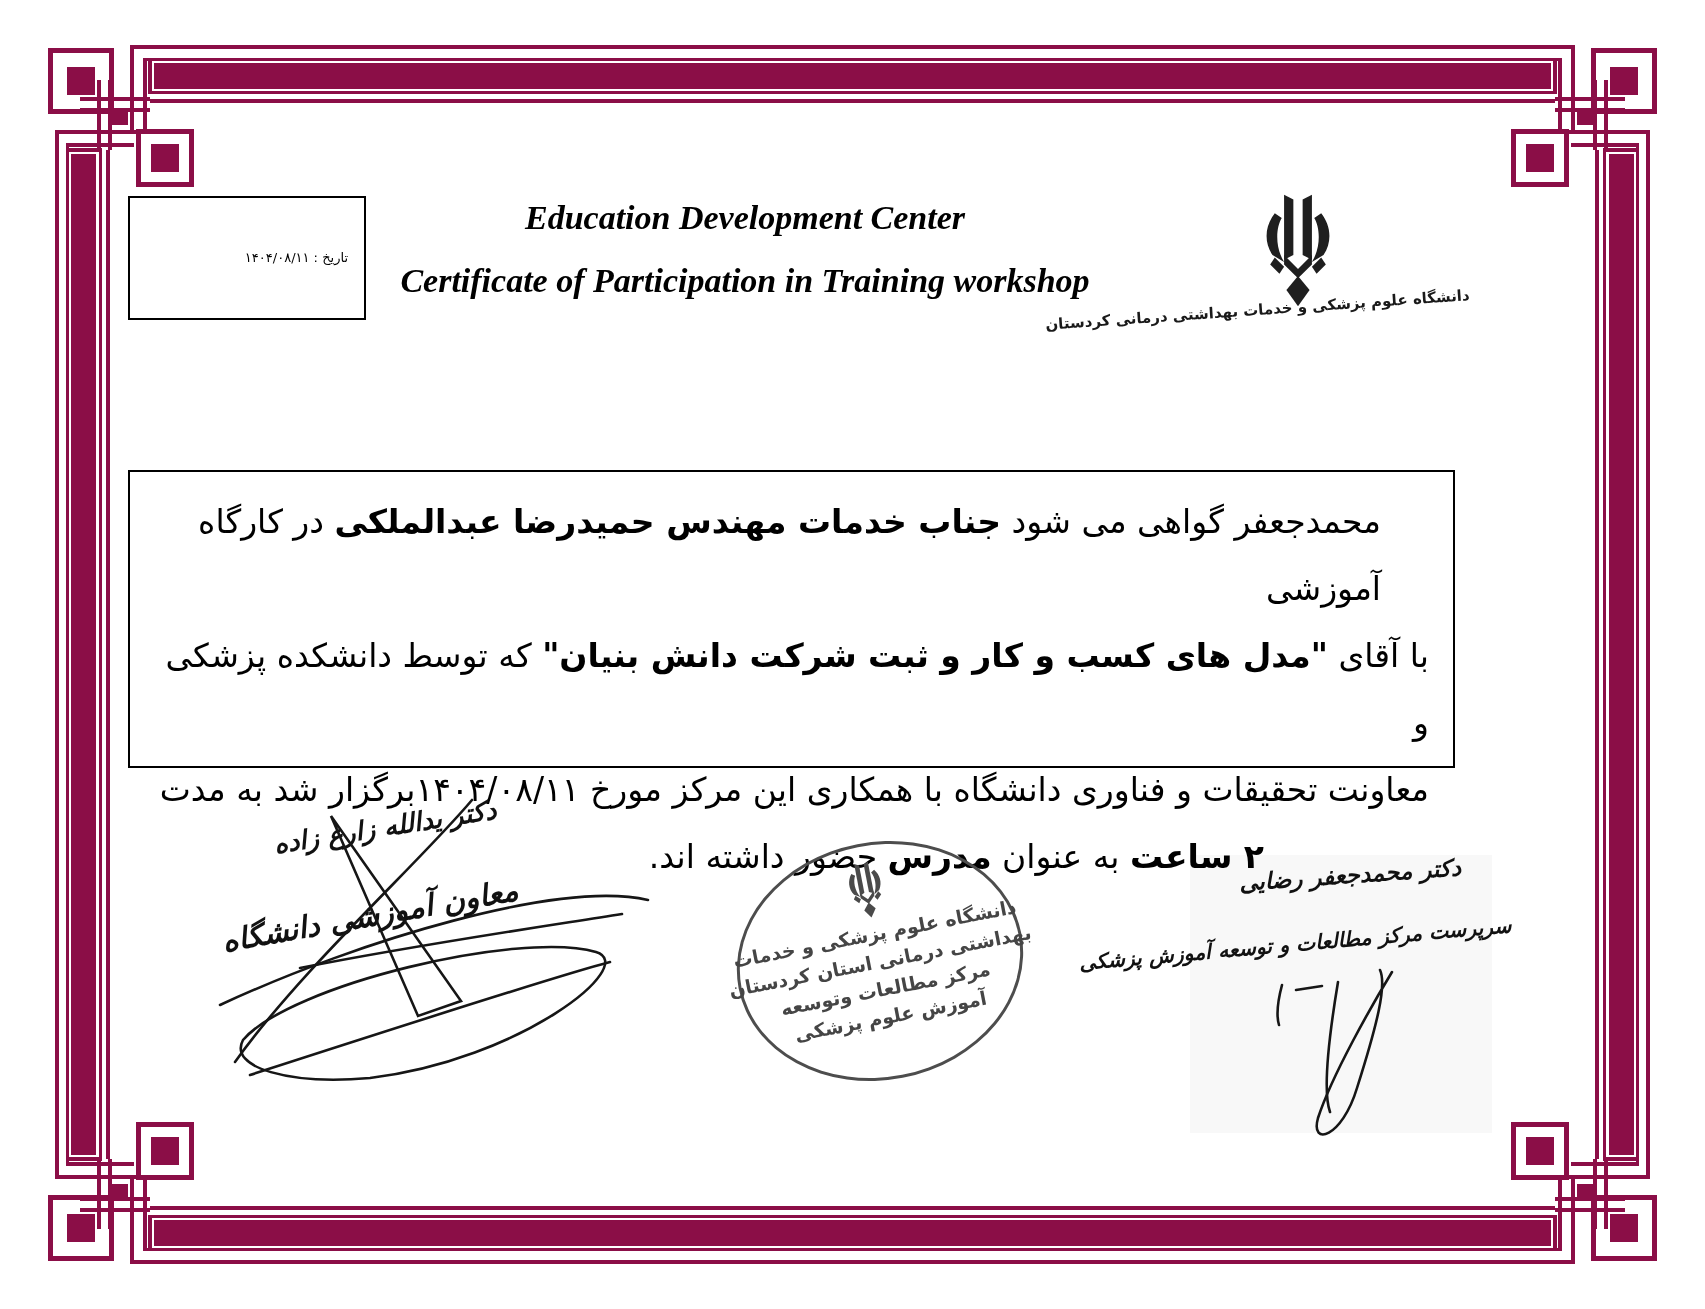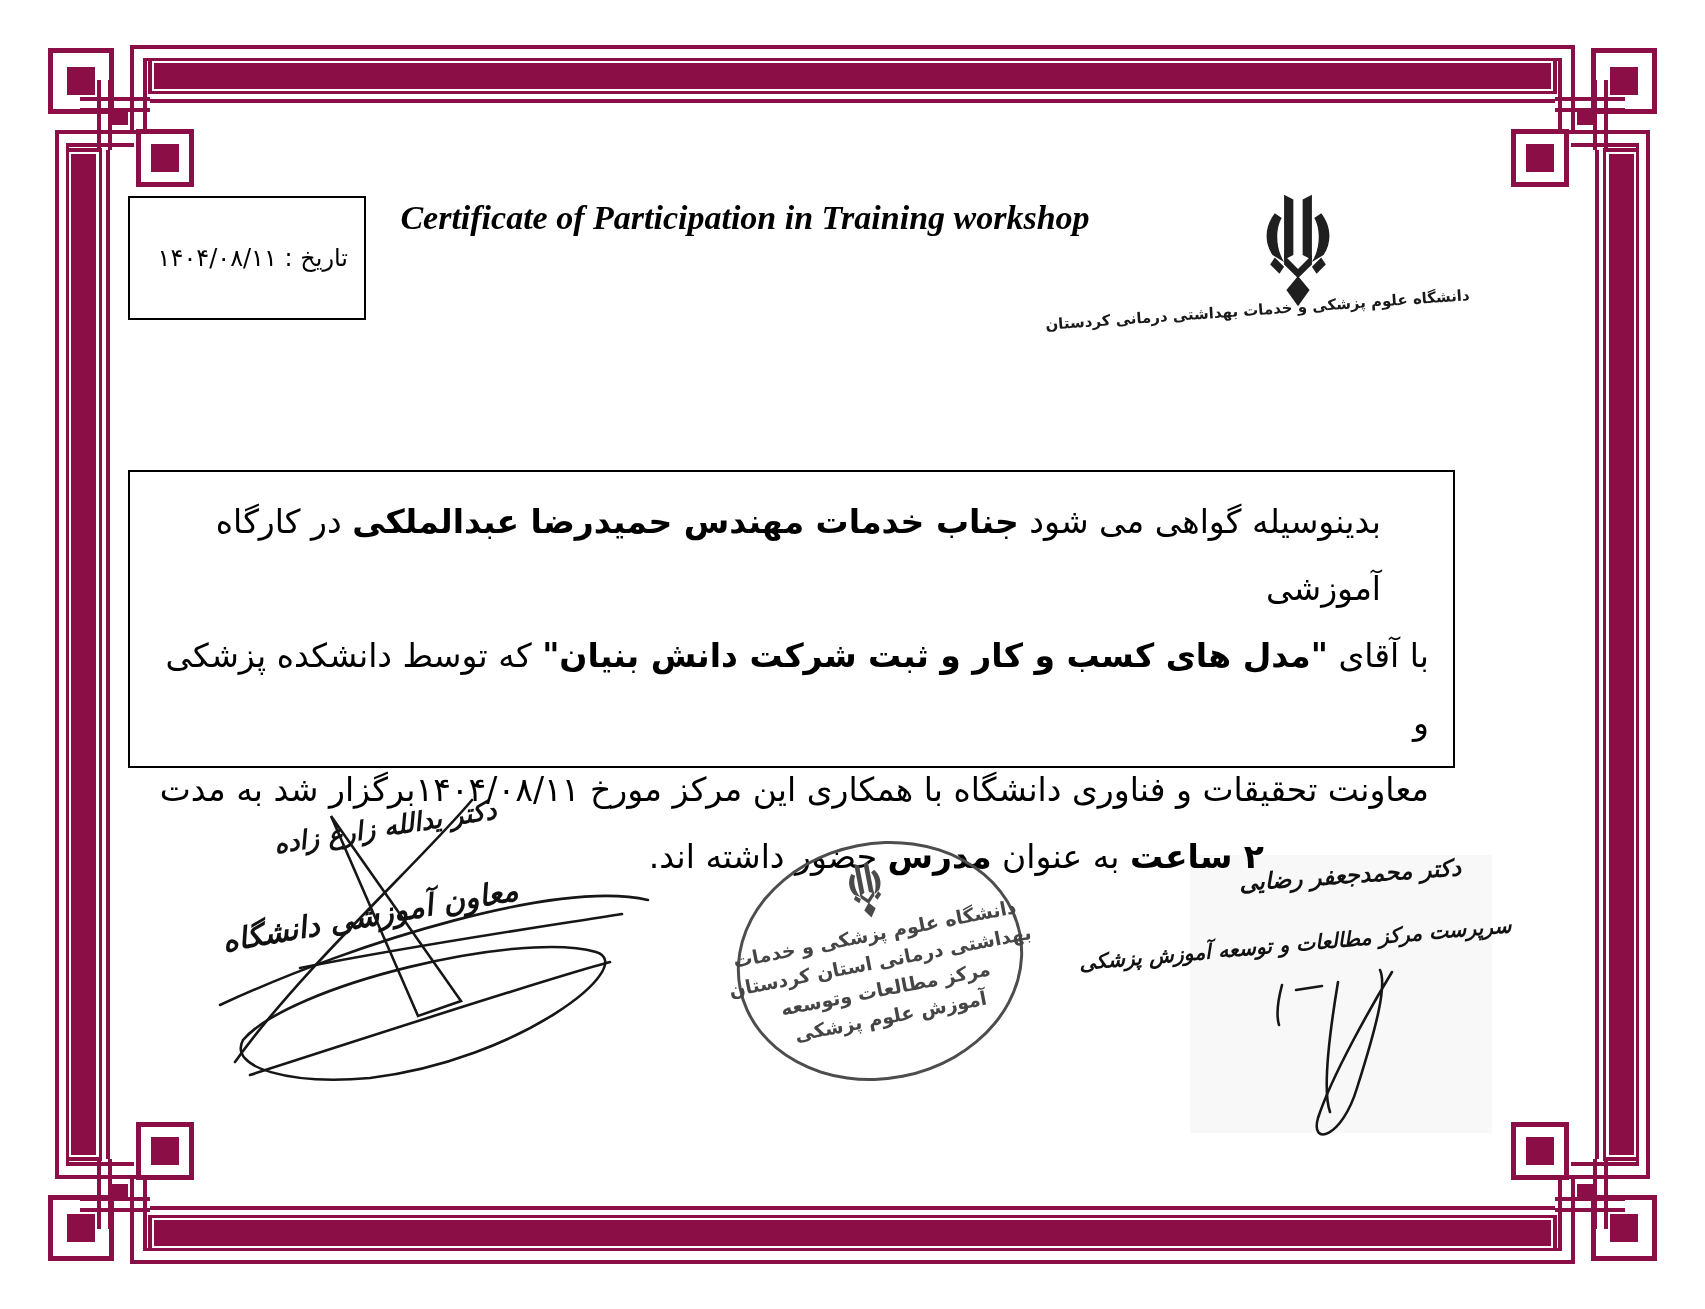--- a/index.html
+++ b/index.html
@@ -9,21 +9,21 @@
 
   
   svg.border{position:absolute;left:0;top:0;z-index:1;}
   .mr{fill:#8B0E47;}
   .mrs{fill:none;stroke:#8B0E47;stroke-width:5px;}
 
   
   .datebox{position:absolute;left:128px;top:196px;width:238px;height:124px;
     border:2px solid #000;z-index:3;display:flex;flex-direction:column;
     justify-content:center;padding:0 16px;box-sizing:border-box;}
-  .datebox .row{direction:rtl;text-align:right;font-size:24px;line-height:46px;color:#000;}
+  .datebox .row{direction:rtl;text-align:right;font-size:13px;line-height:46px;color:#000;}
 
   
   .titles{position:absolute;left:330px;top:186px;width:830px;z-index:3;text-align:center;}
   .titles .t{font-family:"Liberation Serif",serif;font-weight:bold;font-style:italic;
     font-size:34px;color:#000;line-height:63px;}
 
   
   .logo-emblem{position:absolute;left:1240px;top:183px;z-index:3;}
   .logo-caption{position:absolute;left:1130px;top:298px;width:340px;z-index:3;direction:rtl;
     text-align:center;font-size:15px;font-weight:bold;color:#1a1a1a;white-space:nowrap;
@@ -129,30 +129,31 @@
     <use href="#corner" transform="translate(1705,0) scale(-1,1)"></use>
     <use href="#corner" transform="translate(0,1309) scale(1,-1)"></use>
     <use href="#corner" transform="translate(1705,1309) scale(-1,-1)"></use>
   </svg>
 
   <div class="datebox">
     <div class="row">تاریخ : ۱۴۰۴/۰۸/۱۱</div>
   </div>
 
   <div class="titles">
+    <div class="t">Education Development Center</div>
     <div class="t">Certificate of Participation in Training workshop</div>
   </div>
 
   <svg class="logo-emblem" width="116" height="128" viewBox="0 0 100 110" fill="#1f1f1f">
     <use href="#allah-emblem"></use>
   </svg>
   <div class="logo-caption">دانشگاه علوم پزشکی و خدمات بهداشتی درمانی کردستان</div>
 
   <div class="bodybox">
-    <div class="bline ind1"><span>بدینوسیله گواهی می شود </span><span class="b">جناب خدمات مهندس حمیدرضا عبدالملکی</span><span> در کارگاه آموزشی</span></div>
+    <div class="bline ind1"><span>محمدجعفر گواهی می شود </span><span class="b">جناب خدمات مهندس حمیدرضا عبدالملکی</span><span> در کارگاه آموزشی</span></div>
     <div class="bline"><span>با آقای </span><span class="b">"مدل های کسب و کار و  ثبت شرکت دانش بنیان"</span><span>  که توسط دانشکده پزشکی و</span></div>
     <div class="bline"><span>معاونت تحقیقات و فناوری دانشگاه با همکاری این  مرکز مورخ ۱۴۰۴/۰۸/۱۱برگزار شد به مدت</span></div>
     <div class="bline ind4"><span class="b">۲ ساعت</span><span> به عنوان </span><span class="b">مدرس</span><span>  حضور داشته اند.</span></div>
   </div>
 
   <div class="sig-name-left">دکتر یدالله زارع زاده</div>
   <div class="sig-role-left">معاون آموزشی دانشگاه</div>
 
   <div class="sig-panel"></div>
   <div class="sig-name-right">دکتر محمدجعفر رضایی</div>

